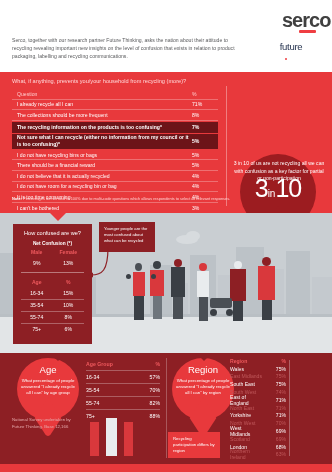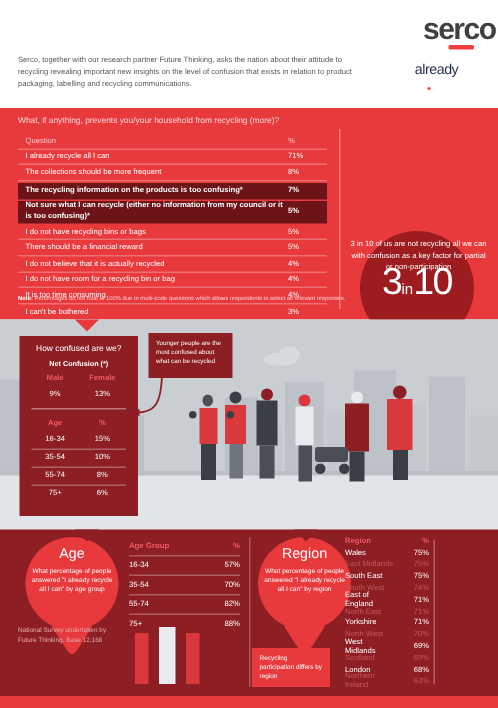--- a/index.html
+++ b/index.html
@@ -94,21 +94,21 @@
 </head>
 <body>
 
 <div class="page">
 
   <div class="header">
     <div class="intro">Serco, together with our research partner Future Thinking, asks the nation about their attitude to recycling revealing important new insights on the level of confusion that exists in relation to product packaging, labelling and recycling communications.</div>
     <div class="serco-logo">serco</div>
     <div class="serco-underline"></div>
     <div class="ft-logo">
-      <span class="ft-1">already</span>
+      <span class="ft-1">future</span>
     </div>
     <div class="ft-dot"></div>
   </div>
 
   <div class="band-red">
     <div class="q-head">What, if anything, prevents you/your household from recycling (more)?</div>
 
     <div class="tbl">
       <div class="trow hdr">
         <span class="lbl">Question</span>

